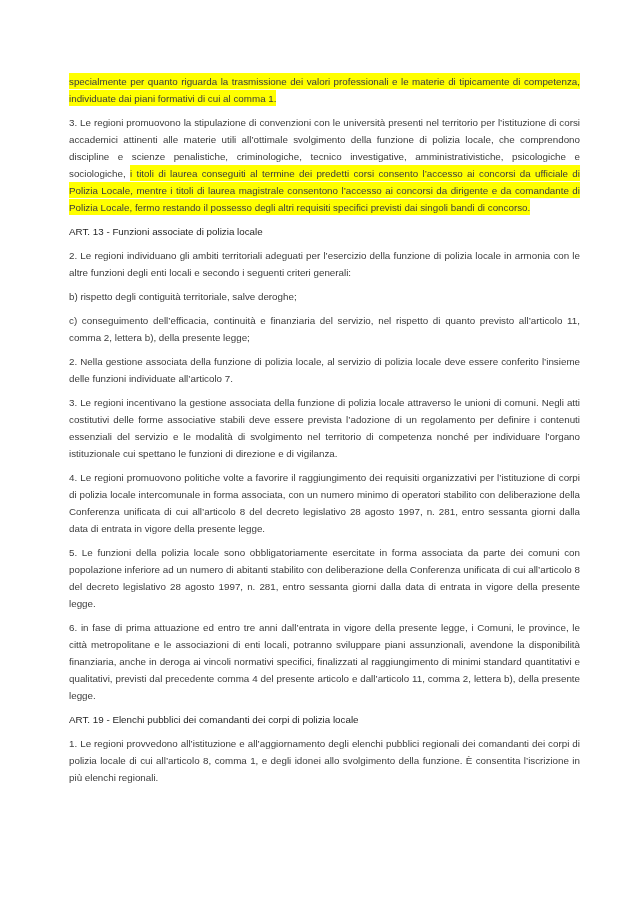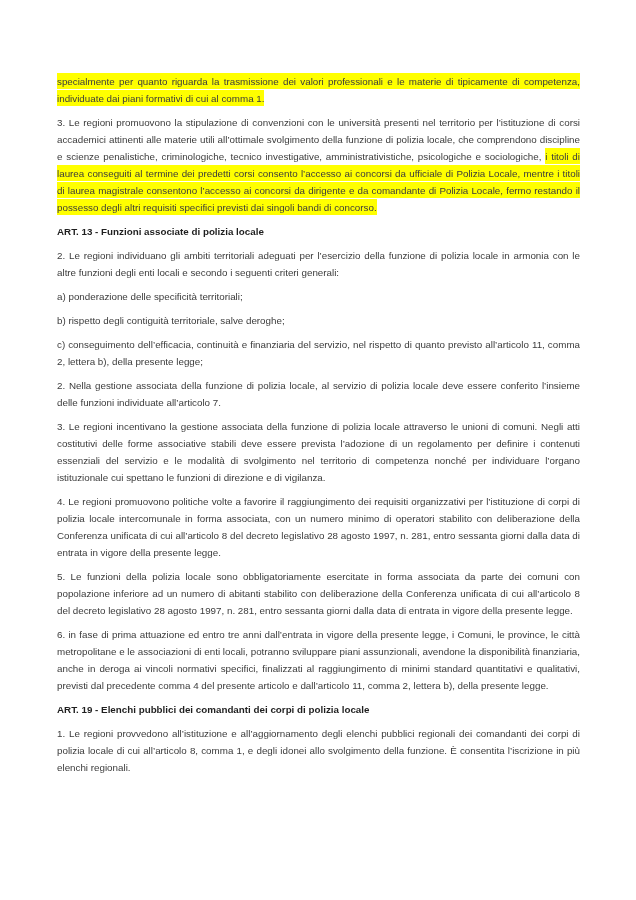--- a/index.html
+++ b/index.html
@@ -14,49 +14,48 @@
     font-family: "Liberation Sans", "DejaVu Sans", sans-serif;
   }
   .page {
     box-sizing: border-box;
     width: 636px;
     height: 900px;
     padding: 73px 56px 40px 57px;
     background: #ffffff;
   }
   .para {
-    margin: 0 0 7px 0;
+    margin: 0 0 7px 12px;
     font-size: 9.8px;
     line-height: 17px;
     color: #3b3b3b;
     text-align: justify;
     font-weight: 400;
   }
   .para.heading {
-    font-weight: 700;
+    font-weight: 400;
     color: #1f1f1f;
     text-align: left;
   }
   .hl {
     
     padding: 3px 0 2px 0;
     box-decoration-break: clone;
     -webkit-box-decoration-break: clone;
   }
 </style>
 </head>
 <body>
 
 <div class="page">
   <main style="color: rgb(59, 59, 59);">
       <p class="para"><span class="hl" style="background-color: rgb(255, 255, 0);">specialmente per quanto riguarda la trasmissione dei valori professionali e le materie di tipicamente di competenza, individuate dai piani formativi di cui al comma 1.</span></p>
       <p class="para"><span>3. Le regioni promuovono la stipulazione di convenzioni con le università presenti nel territorio per l’istituzione di corsi accademici attinenti alle materie utili all’ottimale svolgimento della funzione di polizia locale, che comprendono discipline e scienze penalistiche, criminologiche, tecnico investigative, amministrativistiche, psicologiche e sociologiche, </span><span class="hl" style="background-color: rgb(255, 255, 0);">i titoli di laurea conseguiti al termine dei predetti corsi consento l’accesso ai concorsi da ufficiale di Polizia Locale, mentre i titoli di laurea magistrale consentono l’accesso ai concorsi da dirigente e da comandante di Polizia Locale, fermo restando il possesso degli altri requisiti specifici previsti dai singoli bandi di concorso.</span></p>
       <p class="para heading"><span>ART. 13 - Funzioni associate di polizia locale</span></p>
       <p class="para"><span>2. Le regioni individuano gli ambiti territoriali adeguati per l’esercizio della funzione di polizia locale in armonia con le altre funzioni degli enti locali e secondo i seguenti criteri generali:</span></p>
-      <p class="para"><span>a) ponderazione delle specificità territoriali;</span></p>
       <p class="para"><span>b) rispetto degli contiguità territoriale, salve deroghe;</span></p>
       <p class="para"><span>c) conseguimento dell’efficacia, continuità e finanziaria del servizio, nel rispetto di quanto previsto all’articolo 11, comma 2, lettera b), della presente legge;</span></p>
       <p class="para"><span>2. Nella gestione associata della funzione di polizia locale, al servizio di polizia locale deve essere conferito l’insieme delle funzioni individuate all’articolo 7.</span></p>
       <p class="para"><span>3. Le regioni incentivano la gestione associata della funzione di polizia locale attraverso le unioni di comuni. Negli atti costitutivi delle forme associative stabili deve essere prevista l’adozione di un regolamento per definire i contenuti essenziali del servizio e le modalità di svolgimento nel territorio di competenza nonché per individuare l’organo istituzionale cui spettano le funzioni di direzione e di vigilanza.</span></p>
       <p class="para"><span>4. Le regioni promuovono politiche volte a favorire il raggiungimento dei requisiti organizzativi per l’istituzione di corpi di polizia locale intercomunale in forma associata, con un numero minimo di operatori stabilito con deliberazione della Conferenza unificata di cui all’articolo 8 del decreto legislativo 28 agosto 1997, n. 281, entro sessanta giorni dalla data di entrata in vigore della presente legge.</span></p>
       <p class="para"><span>5. Le funzioni della polizia locale sono obbligatoriamente esercitate in forma associata da parte dei comuni con popolazione inferiore ad un numero di abitanti stabilito con deliberazione della Conferenza unificata di cui all’articolo 8 del decreto legislativo 28 agosto 1997, n. 281, entro sessanta giorni dalla data di entrata in vigore della presente legge.</span></p>
       <p class="para"><span>6. in fase di prima attuazione ed entro tre anni dall’entrata in vigore della presente legge, i Comuni, le province, le città metropolitane e le associazioni di enti locali, potranno sviluppare piani assunzionali, avendone la disponibilità finanziaria, anche in deroga ai vincoli normativi specifici, finalizzati al raggiungimento di minimi standard quantitativi e qualitativi, previsti dal precedente comma 4 del presente articolo e dall’articolo 11, comma 2, lettera b), della presente legge.</span></p>
       <p class="para heading"><span>ART. 19 - Elenchi pubblici dei comandanti dei corpi di polizia locale</span></p>
       <p class="para"><span>1. Le regioni provvedono all’istituzione e all’aggiornamento degli elenchi pubblici regionali dei comandanti dei corpi di polizia locale di cui all’articolo 8, comma 1, e degli idonei allo svolgimento della funzione. È consentita l’iscrizione in più elenchi regionali.</span></p>
     </main>

